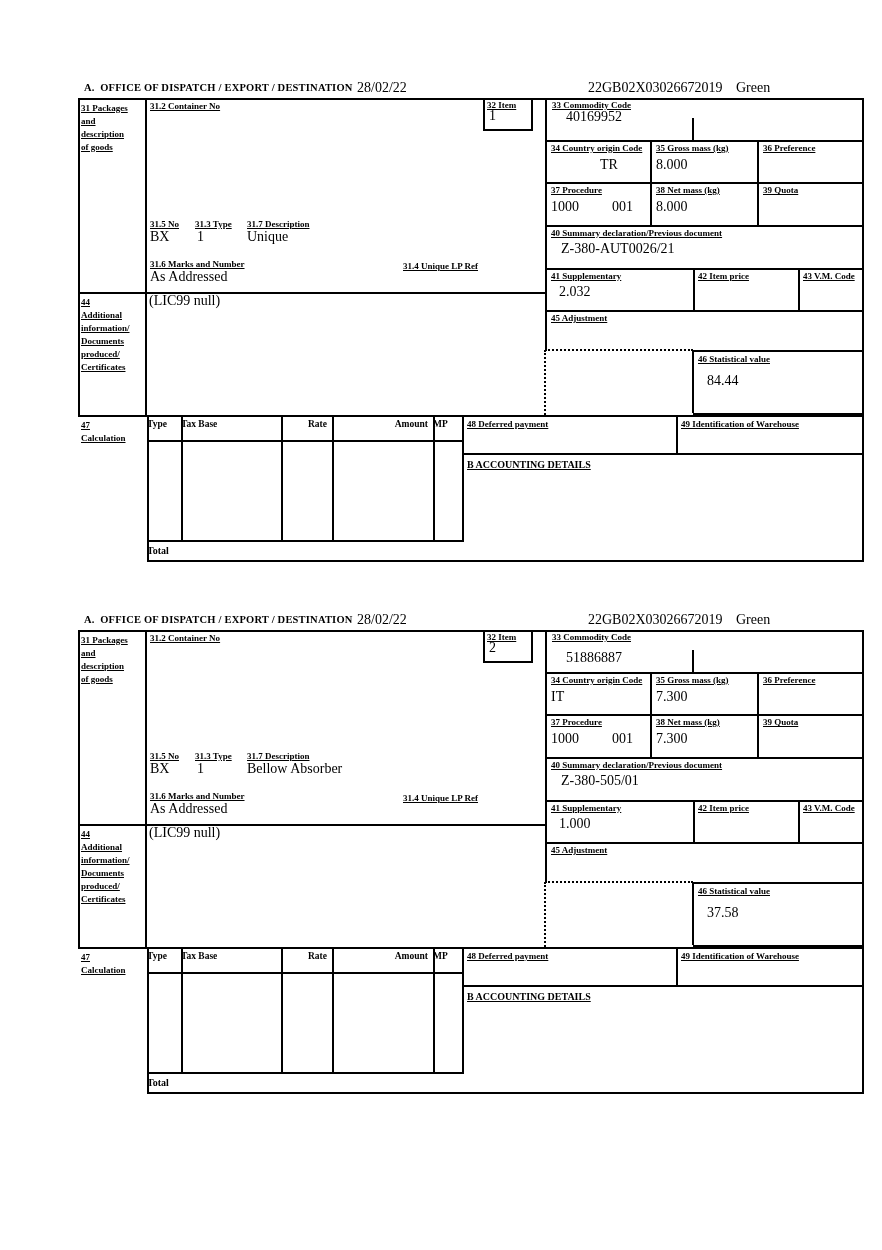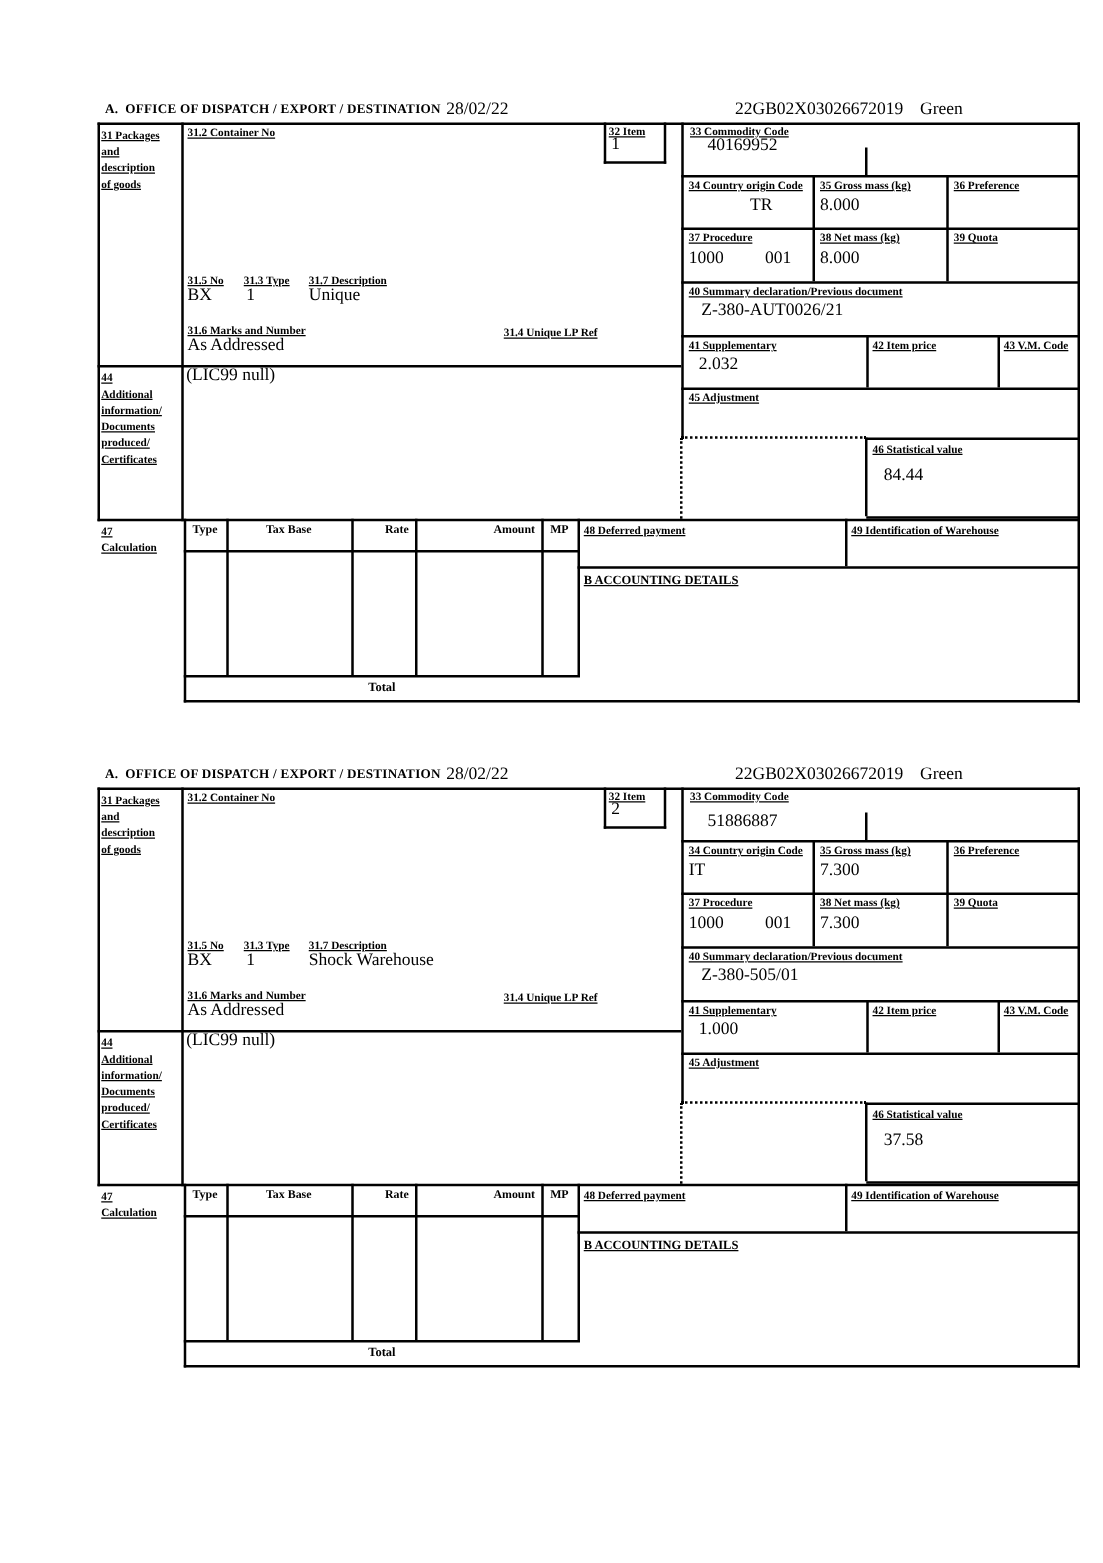--- a/index.html
+++ b/index.html
@@ -12,21 +12,21 @@
   .hl { position:absolute; height:2px; background:#000; }
   .vl { position:absolute; width:2px; background:#000; }
   .dh { position:absolute; height:0; border-top:2px dotted #000; }
   .dv { position:absolute; width:0; border-left:2px dotted #000; }
   .lbl { position:absolute; font-weight:bold; font-size:9px; line-height:11px; white-space:nowrap;text-decoration:underline; }
   .ml  { white-space:pre-line; line-height:13px; }
   .val { position:absolute; font-size:14px; line-height:16px; white-space:nowrap; }
   .hdr { position:absolute; top:-2px; font-size:14px; white-space:pre; }
   .hdr-title { position:absolute; top:0; font-weight:bold; font-size:10.5px; letter-spacing:.2px; white-space:pre; }
   .th { position:absolute; top:337px; font-weight:bold; font-size:9.5px; }
-  .tc { text-align:center; } .tr { text-align:right; padding-right:3px; box-sizing:border-box; }
+  .tc { text-align:left; } .tr { text-align:right; padding-right:3px; box-sizing:border-box; }
   .b10 { font-weight:bold; font-size:10px; }
 </style>
 </head>
 <body>
 
   <div class="block" style="top: 82px;">
 
     <span class="hdr-title" style="left:6px;">A.  OFFICE OF DISPATCH / EXPORT / DESTINATION</span>
     <span class="hdr" style="left:279px;">28/02/22</span>
     <span class="hdr" style="left:510px;">22GB02X03026672019</span>
@@ -187,21 +187,21 @@
     <span class="lbl" style="left:578px;top:103px;">38 Net mass (kg)</span>
     <span class="val" style="left:578px;top:117px;">7.300</span>
     <span class="lbl" style="left:685px;top:103px;">39 Quota</span>
     <i class="hl" style="left:467px;top:143px;width:318px;"></i>
 
     <span class="lbl" style="left:72px;top:137px;">31.5 No</span>
     <span class="lbl" style="left:117px;top:137px;">31.3 Type</span>
     <span class="lbl" style="left:169px;top:137px;">31.7 Description</span>
     <span class="val" style="left:72px;top:147px;">BX</span>
     <span class="val" style="left:119px;top:147px;">1</span>
-    <span class="val" style="left:169px;top:147px;">Shock Warehouse</span>
+    <span class="val" style="left:169px;top:147px;">Bellow Absorber</span>
 
     <span class="lbl" style="left:72px;top:177px;">31.6 Marks and Number</span>
     <span class="val" style="left:72px;top:187px;">As Addressed</span>
     <span class="lbl" style="left:325px;top:179px;">31.4 Unique LP Ref</span>
 
     <span class="lbl" style="left:473px;top:146px;">40 Summary declaration/Previous document</span>
     <span class="val" style="left:483px;top:159px;">Z-380-505/01</span>
     <i class="hl" style="left:467px;top:186px;width:318px;"></i>
 
     <span class="lbl" style="left:473px;top:189px;">41 Supplementary</span>

